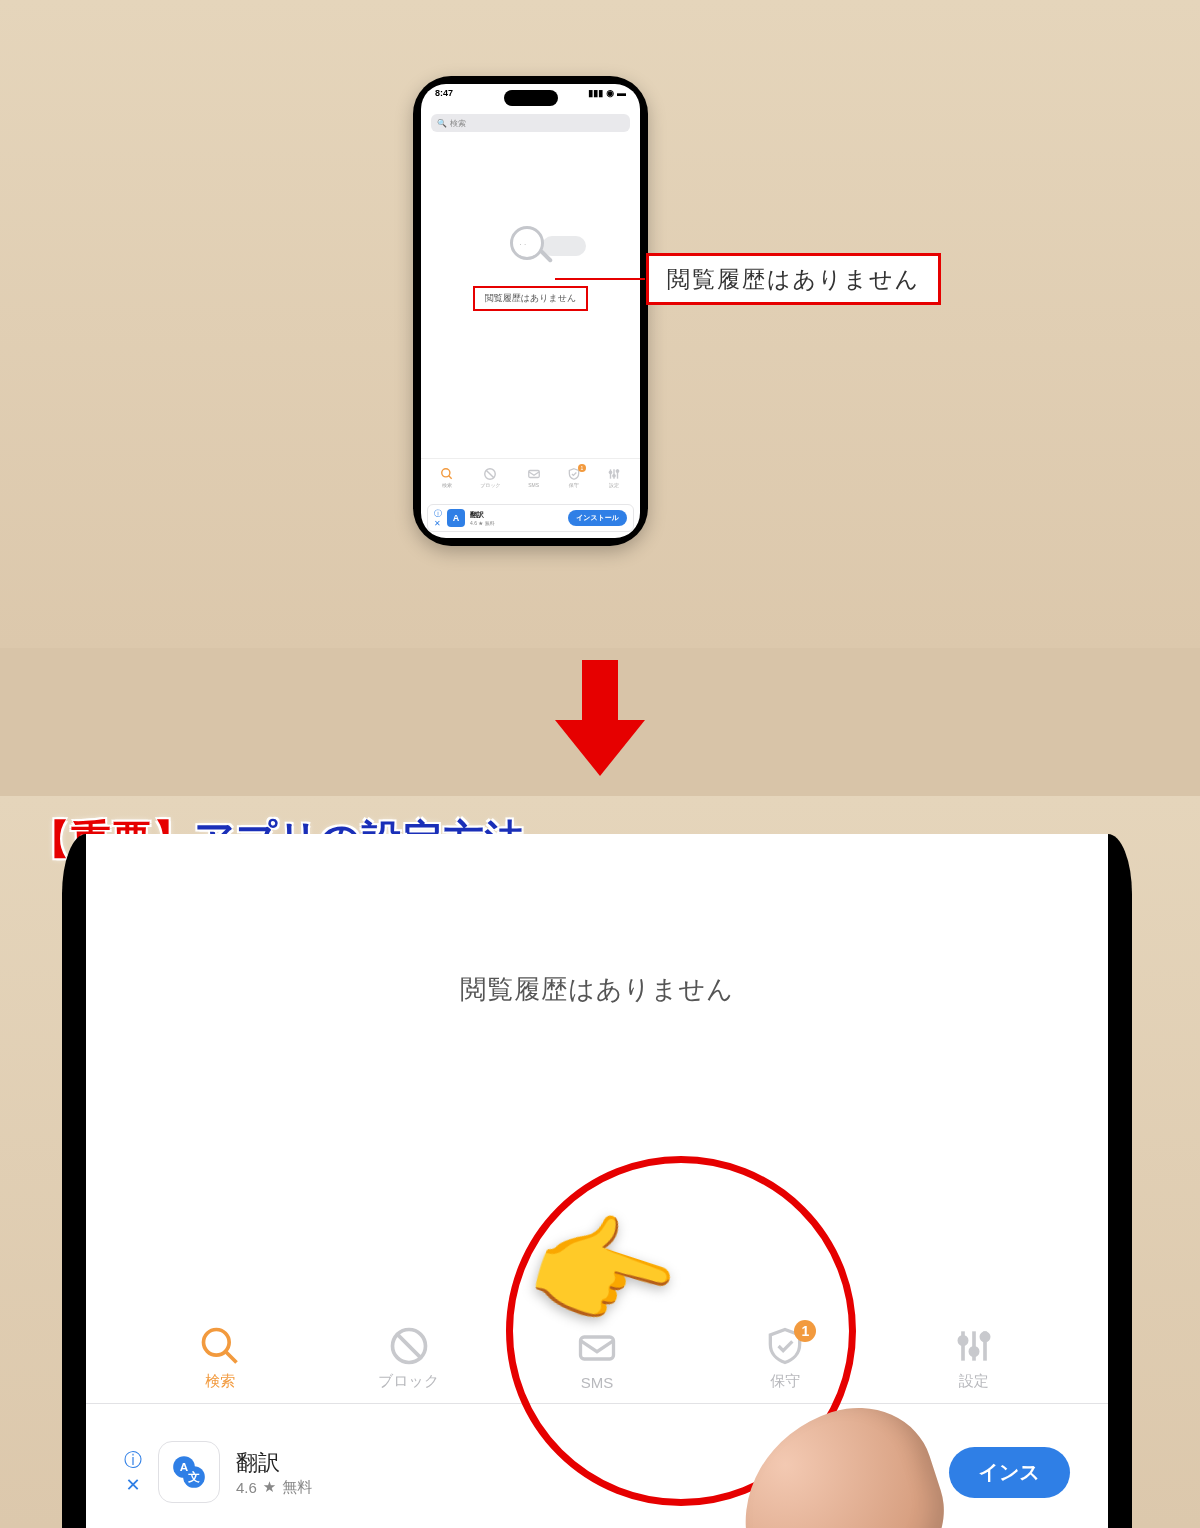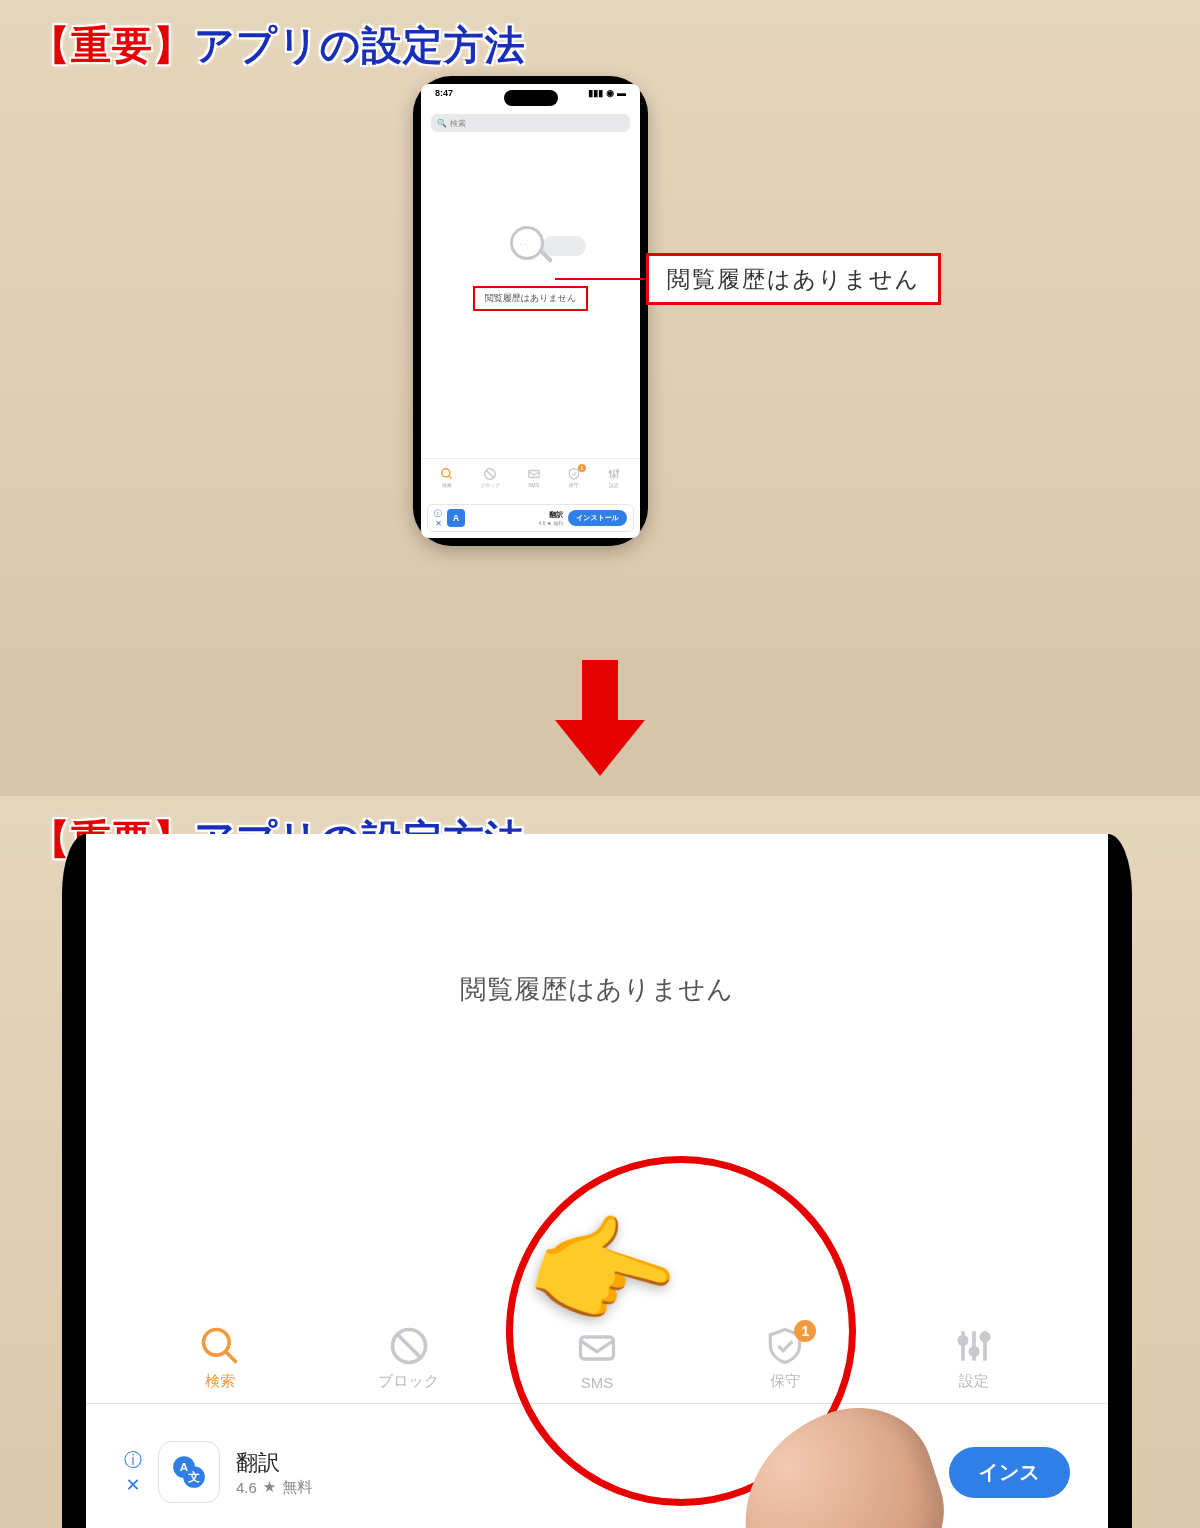--- a/index.html
+++ b/index.html
@@ -37,24 +37,23 @@
     left: 413px; top: 76px;
     width: 235px; height: 470px;
     background: #000;
     border-radius: 38px;
     padding: 8px;
     box-shadow: 0 6px 18px rgba(0,0,0,0.25);
   }
   .phone-small .screen {
     width: 100%; height: 100%;
     background: #fff;
-    border-radius: 8px;
+    border-radius: 25px;
     position: relative;
     overflow: hidden;
-    text-align: right;
   }
   .dyn-island-s {
     position: absolute; top: 6px; left: 50%; transform: translateX(-50%);
     width: 54px; height: 16px; background: #000; border-radius: 10px;
     z-index: 5;
   }
   .status-bar-s {
     position: absolute; top: 4px; left: 0; right: 0;
     display: flex; justify-content: space-between;
     padding: 0 14px;
@@ -271,23 +270,20 @@
 
   
   .svg-ico { display:block; }
 
 </style>
 </head>
 <body>
 
 <div class="panel-1">
 
-  <div class="title-banner">
-    <span class="important">【重要】</span><span>アプリの設定方法</span>
-  </div>
 
   <div class="phone-small">
     <div class="screen">
       <div class="dyn-island-s"></div>
       <div class="status-bar-s">
         <span>8:47</span>
         <span class="right">
           <span>▮▮▮</span>
           <span>◉</span>
           <span>▬</span>

